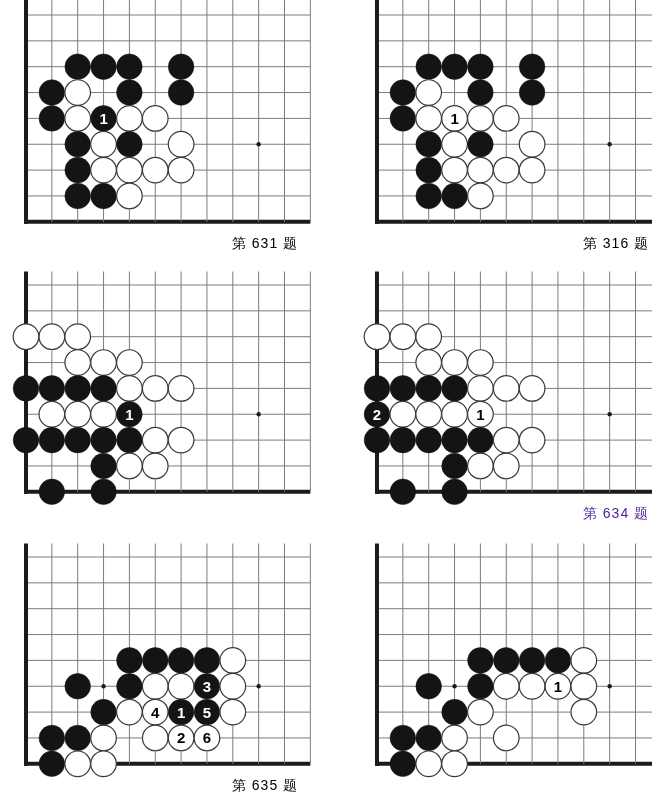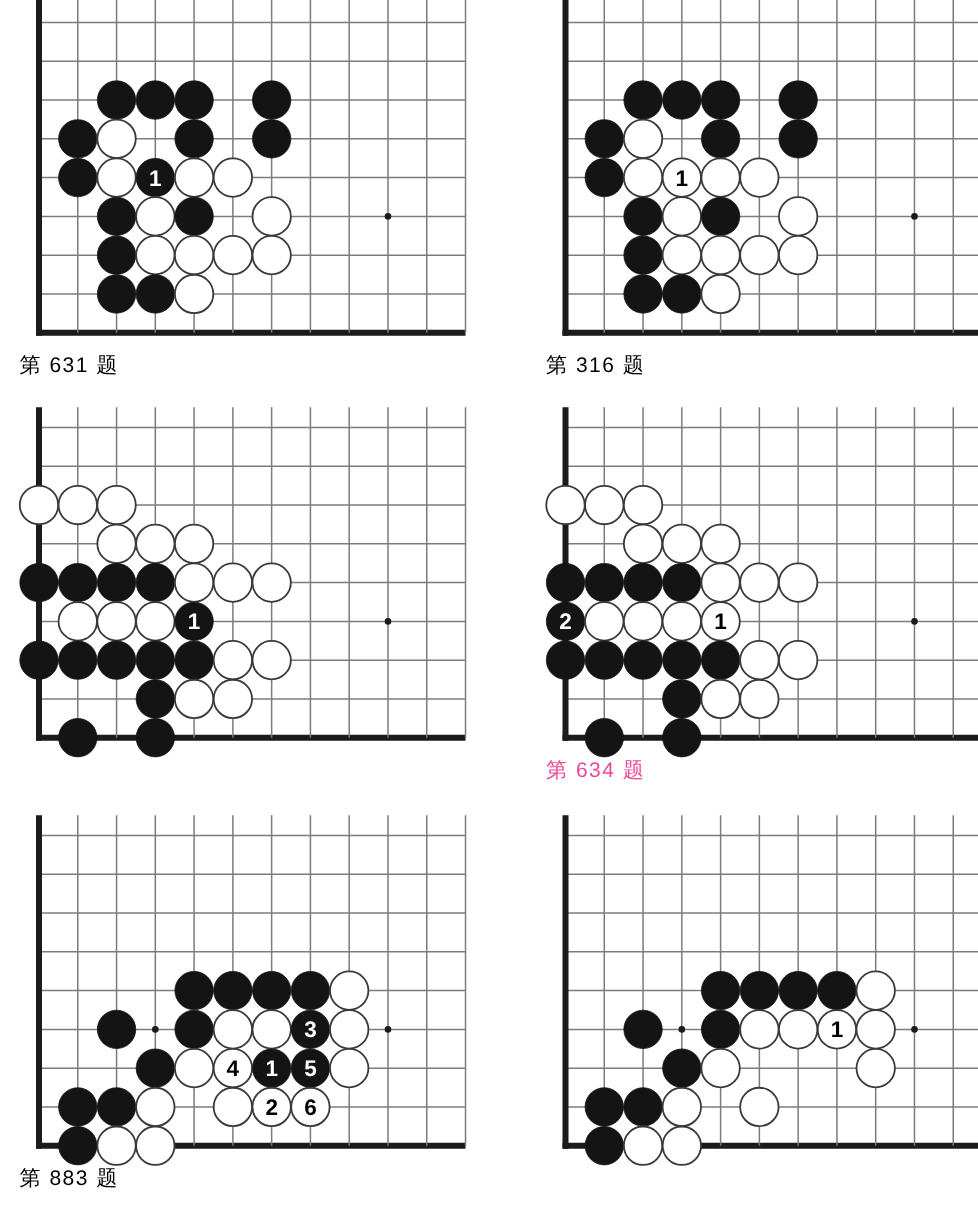--- a/index.html
+++ b/index.html
@@ -4,21 +4,21 @@
 <style>
   html,body{margin:0;padding:0;}
   body{background:#ffffff;font-family:"Liberation Sans","DejaVu Sans",sans-serif;}
   .page{position:relative;width:652px;height:806px;background:#ffffff;overflow:hidden;}
   .board-slot{position:absolute;left:0;top:0;width:652px;height:806px;pointer-events:none;}
   .board-svg{position:absolute;left:0;top:0;}
   .board-caption{
     position:absolute;
     font-size:14px;
     color:#000;
-    text-align:left;
+    text-align:right;
     letter-spacing:1px;
     line-height:18px;
     height:18px;
     font-family:"Liberation Sans","DejaVu Sans",sans-serif;
   }
 </style>
 </head>
 <body>
 
 <div class="page">
@@ -236,21 +236,21 @@
         <circle cx="454.55" cy="440.1" r="12.8" fill="#141414" stroke="#141414" stroke-width="0.5"></circle>
         <circle cx="480.4" cy="440.1" r="12.8" fill="#141414" stroke="#141414" stroke-width="0.5"></circle>
         <circle cx="506.25" cy="440.1" r="12.8" fill="#ffffff" stroke="#3a3a3a" stroke-width="1.2"></circle>
         <circle cx="532.1" cy="440.1" r="12.8" fill="#ffffff" stroke="#3a3a3a" stroke-width="1.2"></circle>
         <circle cx="454.55" cy="465.95000000000005" r="12.8" fill="#141414" stroke="#141414" stroke-width="0.5"></circle>
         <circle cx="480.4" cy="465.95000000000005" r="12.8" fill="#ffffff" stroke="#3a3a3a" stroke-width="1.2"></circle>
         <circle cx="506.25" cy="465.95000000000005" r="12.8" fill="#ffffff" stroke="#3a3a3a" stroke-width="1.2"></circle>
         <circle cx="402.85" cy="491.8" r="12.8" fill="#141414" stroke="#141414" stroke-width="0.5"></circle>
         <circle cx="454.55" cy="491.8" r="12.8" fill="#141414" stroke="#141414" stroke-width="0.5"></circle>
       </svg>
-    <figcaption class="board-caption" style="left: 364.075px; width: 285px; top: 503.8px; color: #ec4899;">第 634 题</figcaption>
+    <figcaption class="board-caption" style="left: 364.075px; width: 285px; top: 503.8px; color: #4c1d95;">第 634 题</figcaption>
   </figure>
   <figure class="board-slot" style="margin:0">
       <svg width="652" height="806" viewBox="0 0 652 806" class="board-svg">
         <line x1="26" y1="557" x2="310.35" y2="557" stroke="#7c7c7c" stroke-width="1"></line>
         <line x1="26" y1="582.85" x2="310.35" y2="582.85" stroke="#7c7c7c" stroke-width="1"></line>
         <line x1="26" y1="608.7" x2="310.35" y2="608.7" stroke="#7c7c7c" stroke-width="1"></line>
         <line x1="26" y1="634.55" x2="310.35" y2="634.55" stroke="#7c7c7c" stroke-width="1"></line>
         <line x1="26" y1="660.4" x2="310.35" y2="660.4" stroke="#7c7c7c" stroke-width="1"></line>
         <line x1="26" y1="686.25" x2="310.35" y2="686.25" stroke="#7c7c7c" stroke-width="1"></line>
         <line x1="26" y1="712.1" x2="310.35" y2="712.1" stroke="#7c7c7c" stroke-width="1"></line>
@@ -296,21 +296,21 @@
         <circle cx="103.55000000000001" cy="737.95" r="12.8" fill="#ffffff" stroke="#3a3a3a" stroke-width="1.2"></circle>
         <circle cx="155.25" cy="737.95" r="12.8" fill="#ffffff" stroke="#3a3a3a" stroke-width="1.2"></circle>
         <circle cx="181.10000000000002" cy="737.95" r="12.8" fill="#ffffff" stroke="#3a3a3a" stroke-width="1.2"></circle>
         <text x="181.10000000000002" y="737.95" dy="0.36em" text-anchor="middle" font-size="15" font-weight="bold" font-family="&quot;Liberation Sans&quot;,&quot;DejaVu Sans&quot;,sans-serif" fill="#000000">2</text>
         <circle cx="206.95000000000002" cy="737.95" r="12.8" fill="#ffffff" stroke="#3a3a3a" stroke-width="1.2"></circle>
         <text x="206.95000000000002" y="737.95" dy="0.36em" text-anchor="middle" font-size="15" font-weight="bold" font-family="&quot;Liberation Sans&quot;,&quot;DejaVu Sans&quot;,sans-serif" fill="#000000">6</text>
         <circle cx="51.85" cy="763.8" r="12.8" fill="#141414" stroke="#141414" stroke-width="0.5"></circle>
         <circle cx="77.7" cy="763.8" r="12.8" fill="#ffffff" stroke="#3a3a3a" stroke-width="1.2"></circle>
         <circle cx="103.55000000000001" cy="763.8" r="12.8" fill="#ffffff" stroke="#3a3a3a" stroke-width="1.2"></circle>
       </svg>
-    <figcaption class="board-caption" style="left: 13.075px; width: 285px; top: 775.8px; color: rgb(0, 0, 0);">第 883 题</figcaption>
+    <figcaption class="board-caption" style="left: 13.075px; width: 285px; top: 775.8px; color: rgb(0, 0, 0);">第 635 题</figcaption>
   </figure>
   <figure class="board-slot" style="margin:0">
       <svg width="652" height="806" viewBox="0 0 652 806" class="board-svg">
         <line x1="377" y1="557" x2="652" y2="557" stroke="#7c7c7c" stroke-width="1"></line>
         <line x1="377" y1="582.85" x2="652" y2="582.85" stroke="#7c7c7c" stroke-width="1"></line>
         <line x1="377" y1="608.7" x2="652" y2="608.7" stroke="#7c7c7c" stroke-width="1"></line>
         <line x1="377" y1="634.55" x2="652" y2="634.55" stroke="#7c7c7c" stroke-width="1"></line>
         <line x1="377" y1="660.4" x2="652" y2="660.4" stroke="#7c7c7c" stroke-width="1"></line>
         <line x1="377" y1="686.25" x2="652" y2="686.25" stroke="#7c7c7c" stroke-width="1"></line>
         <line x1="377" y1="712.1" x2="652" y2="712.1" stroke="#7c7c7c" stroke-width="1"></line>

